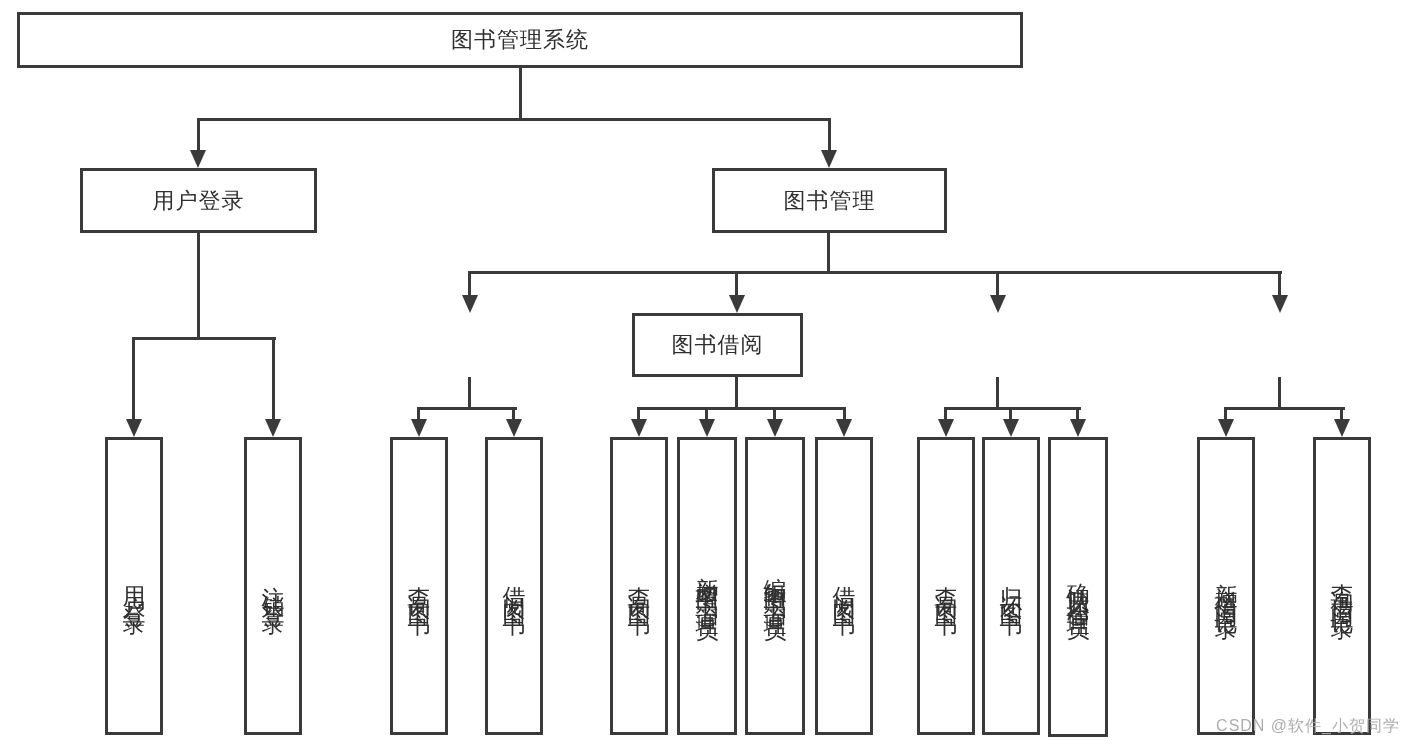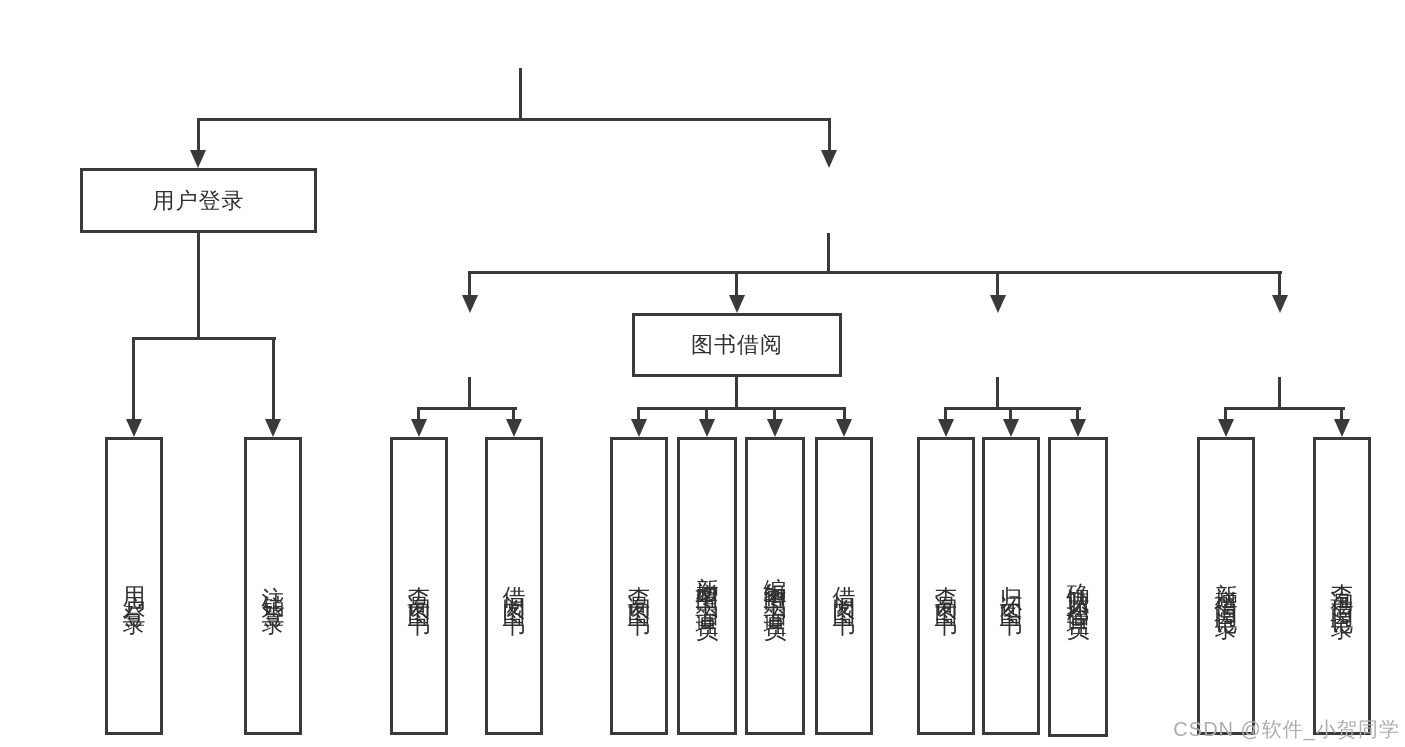--- a/index.html
+++ b/index.html
@@ -42,63 +42,69 @@
     border-left: 8px solid transparent;
     border-right: 8px solid transparent;
     border-top: 18px solid #3a3a3a;
   }
   .wm {
     position: absolute;
     left: 1160px;
     top: 716px;
     width: 240px;
     text-align: right;
-    font-size: 20px;
+    font-size: 16px;
     color: #adadad;
     letter-spacing: 1px;
     z-index: 5;
     white-space: nowrap;
   }
 </style>
 </head>
 <body>
 
 <div class="canvas">
 
+  <div class="box" style="left:17px; top:12px; width:1006px; height:56px;">
+    <span>图书管理系统</span>
+  </div>
 
   <div class="vl" style="left:519px; top:68px; height:50px;"></div>
   <div class="hl" style="left:197px; top:118px; width:634px;"></div>
   <div class="vl" style="left:197px; top:118px; height:32px;"></div>
   <div class="ar" style="left:190px; top:150px;"></div>
   <div class="vl" style="left:828px; top:118px; height:32px;"></div>
   <div class="ar" style="left:821px; top:150px;"></div>
 
   <div class="box" style="left:80px; top:168px; width:237px; height:65px;">
     <span>用户登录</span>
+  </div>
+  <div class="box" style="left:712px; top:168px; width:235px; height:65px;">
+    <span>图书管理</span>
   </div>
 
   <div class="vl" style="left:197px; top:233px; height:104px;"></div>
   <div class="hl" style="left:132px; top:337px; width:144px;"></div>
   <div class="vl" style="left:132px; top:337px; height:82px;"></div>
   <div class="ar" style="left:126px; top:419px;"></div>
   <div class="vl" style="left:272px; top:337px; height:82px;"></div>
   <div class="ar" style="left:265px; top:419px;"></div>
 
   <div class="vl" style="left:827px; top:233px; height:38px;"></div>
   <div class="hl" style="left:468px; top:271px; width:814px;"></div>
   <div class="vl" style="left:468px; top:271px; height:24px;"></div>
   <div class="ar" style="left:462px; top:295px;"></div>
   <div class="vl" style="left:735px; top:271px; height:24px;"></div>
   <div class="ar" style="left:729px; top:295px;"></div>
   <div class="vl" style="left:996px; top:271px; height:24px;"></div>
   <div class="ar" style="left:990px; top:295px;"></div>
   <div class="vl" style="left:1278px; top:271px; height:24px;"></div>
   <div class="ar" style="left:1272px; top:295px;"></div>
 
-  <div class="box" style="left:632px; top:313px; width:210px; height:64px;">
+  <div class="box" style="left:632px; top:313px; width:171px; height:64px;">
     <span>图书借阅</span>
   </div>
 
   <div class="vl" style="left:468px; top:377px; height:30px;"></div>
   <div class="hl" style="left:417px; top:407px; width:100px;"></div>
   <div class="vl" style="left:417px; top:407px; height:12px;"></div>
   <div class="ar" style="left:411px; top:419px;"></div>
   <div class="vl" style="left:512px; top:407px; height:12px;"></div>
   <div class="ar" style="left:506px; top:419px;"></div>
 

